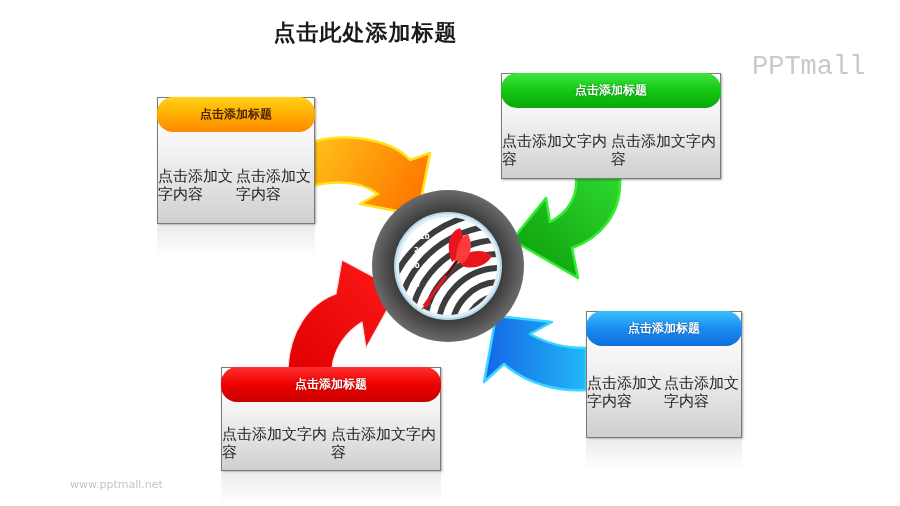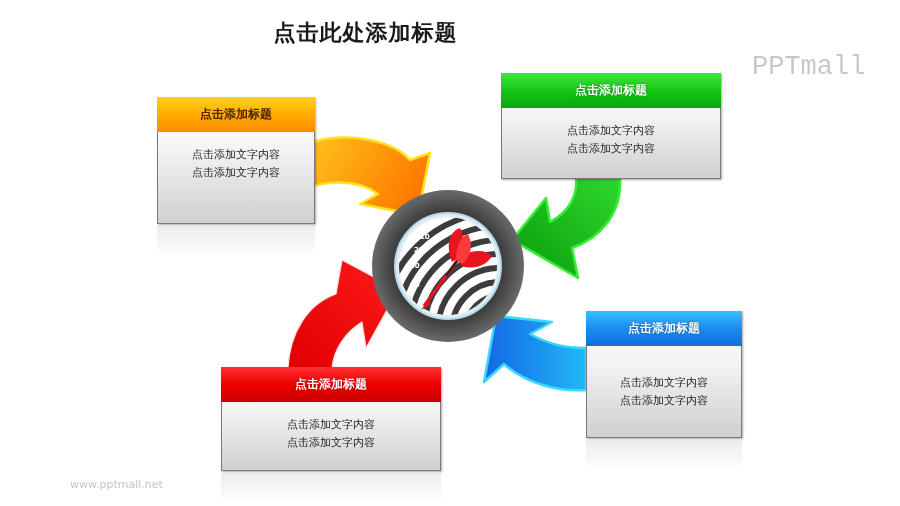--- a/index.html
+++ b/index.html
@@ -8,24 +8,24 @@
   .title { position:absolute; left:0; width:731px; top:18px; text-align:center;
            font-size:22px; font-weight:bold; color:#1a1a1a; letter-spacing:1px; }
   .logo { position:absolute; left:752px; top:22px; font-family:Liberation Mono, monospace;
           font-size:27px; color:#c9c9c9; letter-spacing:0px; font-weight:normal;margin-top:30px; }
   .footer { position:absolute; left:54px; top:478px; font-size:11px; color:#c4c4c4;margin-left:16px; }
   .diagram { position:absolute; left:0; top:0; width:900px; height:506px; }
   .box { position:absolute; box-sizing:border-box; border:1px solid #7a7a7a;
          background:linear-gradient(#ffffff 0%, #f4f4f4 40%, #cfcfcf 100%);
          box-shadow:1px 1px 2px rgba(0,0,0,0.35); }
   .box .head { position:absolute; left:-1px; right:-1px; top:-1px; height:35px;
-               text-align:center; line-height:35px; font-size:12px; font-weight:bold; }
+               text-align:center; line-height:35px; font-size:12px; font-weight:bold;border-radius:16px; }
   .box .body { position:absolute; left:0; right:0; top:34px; bottom:0; display:flex;
-               flex-direction:column; align-items:center; justify-content:center;
-               font-size:11px; color:#222; line-height:18px; }
+               flex-direction:row; align-items:center; justify-content:center;
+               font-size:15px; color:#222; line-height:18px; }
   .box .body.top { justify-content:flex-start; padding-top:14px; }
   .refl { position:absolute; box-sizing:border-box; height:30px;
           background:linear-gradient(rgba(200,200,200,0.35), rgba(255,255,255,0)); }
   .h-orange { background:linear-gradient(#ffd21a 0%, #ffb000 45%, #ff8a00 100%); color:#4a2400; }
   .h-green  { background:linear-gradient(#3ee63e 0%, #14c814 50%, #0aa60a 100%); color:#ffffff; text-shadow:0 0 2px rgba(0,60,0,0.6); }
   .h-blue   { background:linear-gradient(#3ac2ff 0%, #1a8cf0 50%, #0f6fdc 100%); color:#ffffff; text-shadow:0 0 2px rgba(0,30,80,0.6); }
   .h-red    { background:linear-gradient(#ff3030 0%, #ee0000 50%, #c80000 100%); color:#ffffff; text-shadow:0 0 2px rgba(80,0,0,0.6); }
 </style>
 </head>
 <body>

